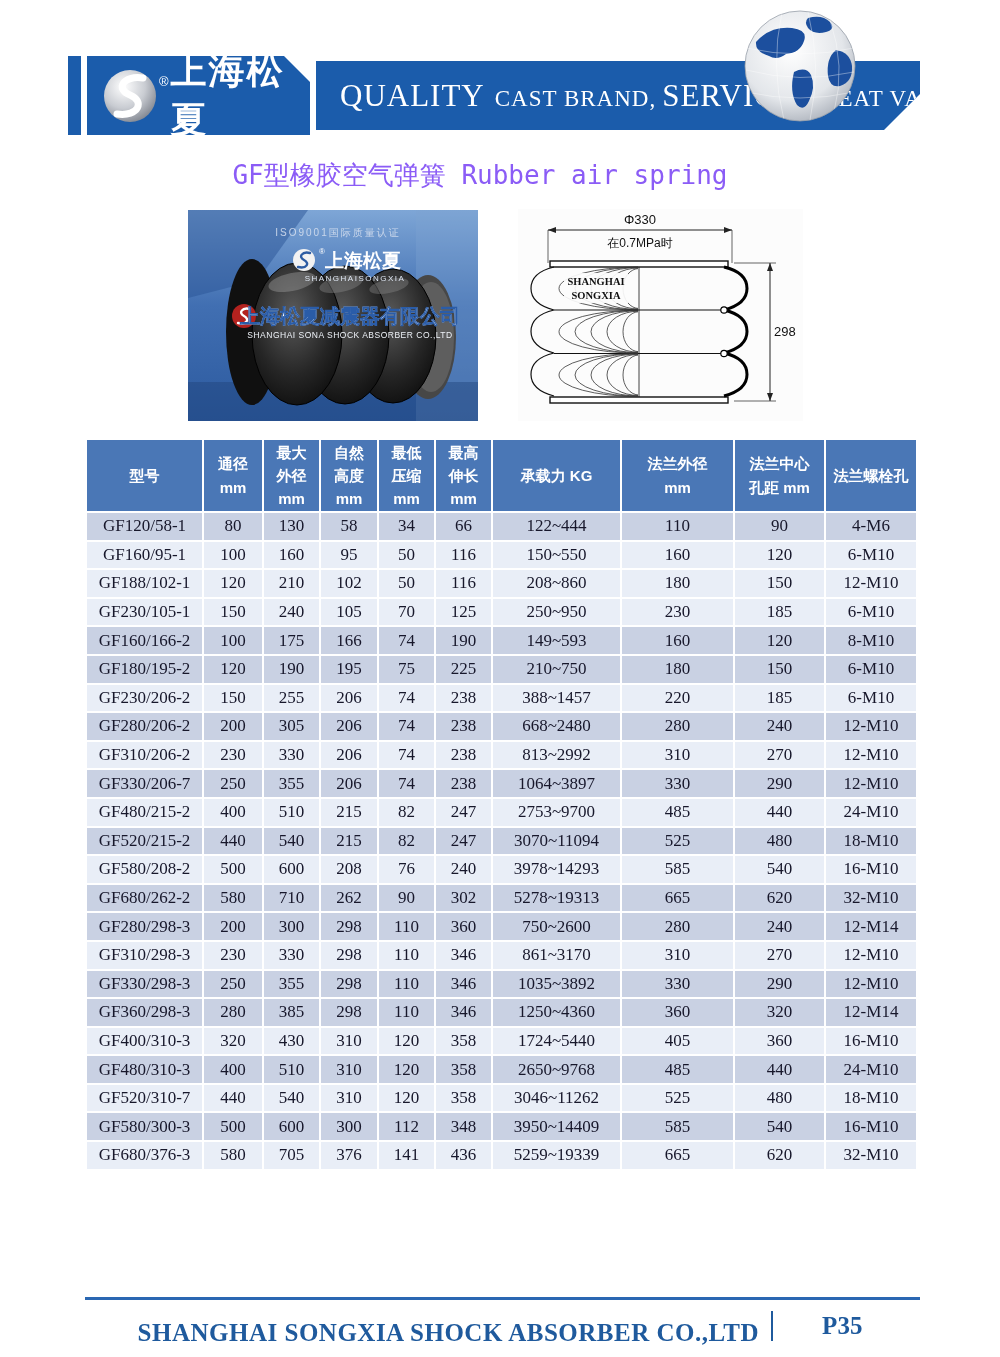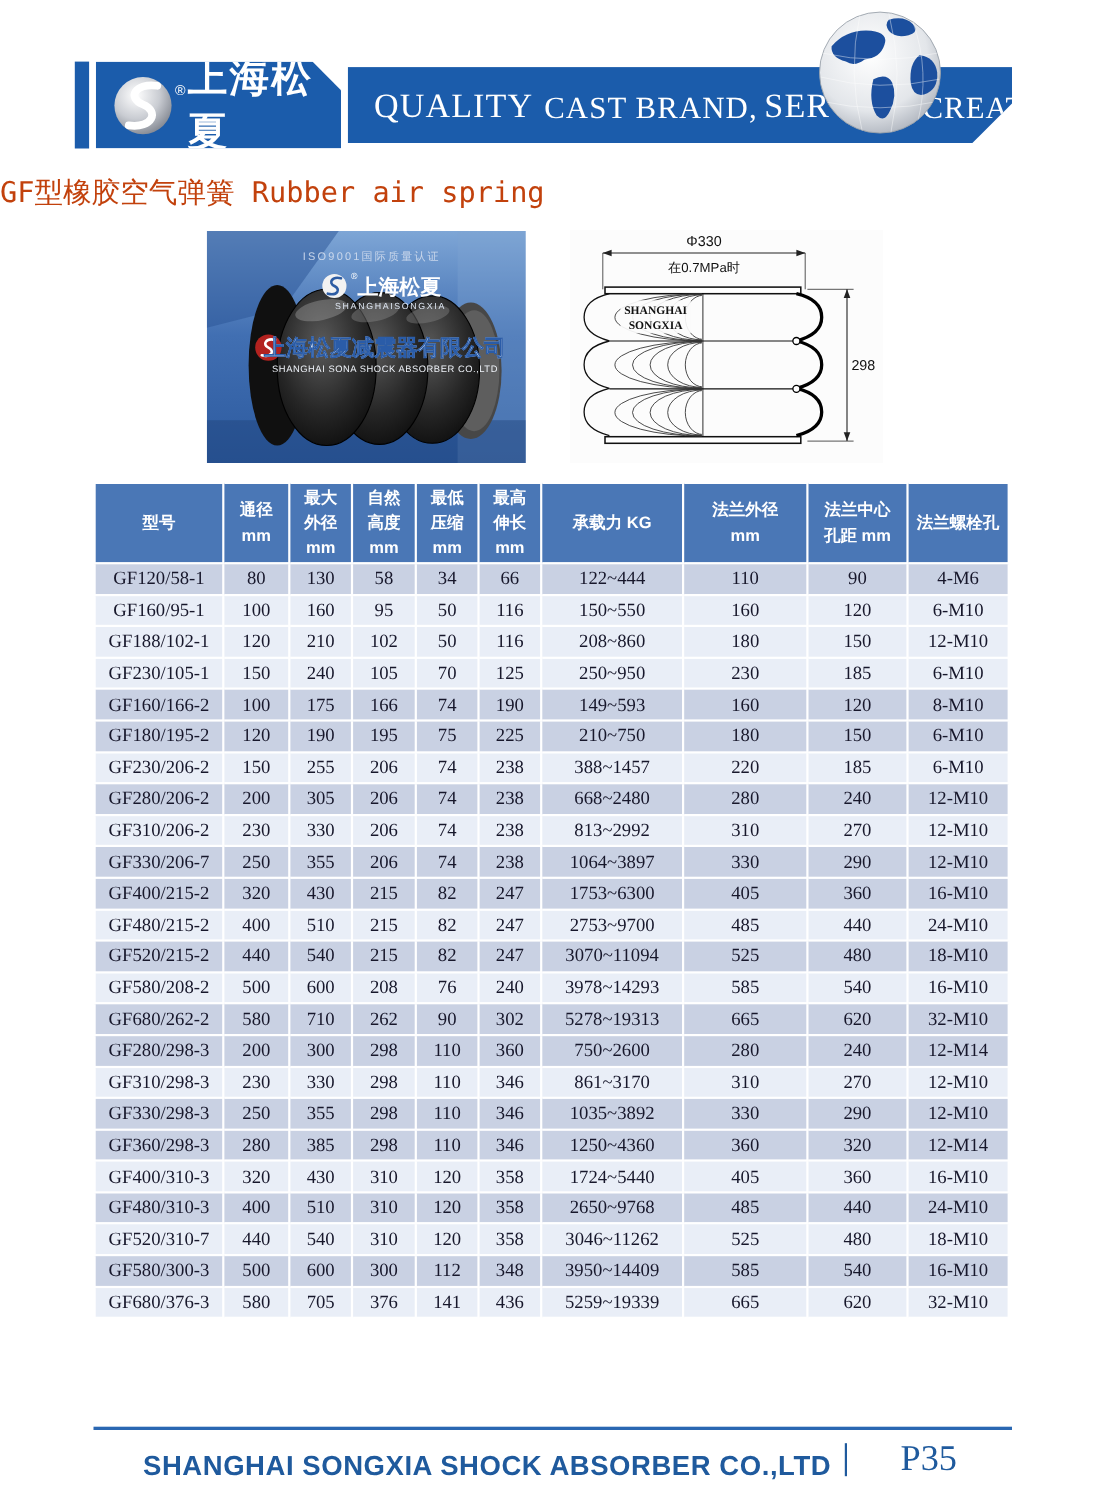--- a/index.html
+++ b/index.html
@@ -20,28 +20,28 @@
     font-family:"Liberation Sans", sans-serif; }
   .brand-cn { color:#ffffff; font-size:36px; font-weight:bold; letter-spacing:2px; margin-left:4px;
     font-family:"Liberation Sans", sans-serif; }
   .banner {
     position:absolute; left:316px; top:61px; width:604px; height:69px; background:#1b5cab;
     clip-path:polygon(0 0, 604px 0, 604px 33px, 568px 69px, 0 69px);
     display:flex; align-items:center; padding-left:24px; z-index:1;
     color:#ffffff; font-family:"Liberation Serif", serif; white-space:nowrap;
   }
   .tag-big { font-size:31px; letter-spacing:1px; }
-  .tag-small { font-size:28px; letter-spacing:1px; margin:0 6px 0 10px; padding-top:6px; }
+  .tag-small { font-size:23px; letter-spacing:1px; margin:0 6px 0 10px; padding-top:6px; }
   .tag-small.second { margin-right:0; }
   .globe { position:absolute; left:742px; top:8px; width:116px; height:116px; z-index:3; }
   
   .page-title {
-    position:absolute; left:0; top:158px; width:960px; 
+    position:absolute; left:0; top:158px; width:960px; text-align:center;
     font-family:"DejaVu Sans Mono","Liberation Mono", monospace;
-    font-size:26px; color:#c2410c; letter-spacing:0px;
+    font-size:26px; color:#8b5cf6; letter-spacing:0px;
   }
   
   .product-photo { position:absolute; left:188px; top:210px; width:290px; height:211px; }
   .tech-drawing  { position:absolute; left:518px; top:209px; width:285px; height:212px; background:#fefefe; }
   
   .spec-table-wrap { position:absolute; left:85px; top:438px; width:826px; }
   table.spec { border-collapse:collapse; width:826px; table-layout:fixed; }
   table.spec th {
     background:#4a77b6; color:#ffffff; font-family:"Liberation Sans", sans-serif;
     font-size:15px; font-weight:bold; text-align:center; vertical-align:middle;
@@ -50,23 +50,23 @@
   table.spec td {
     background:#e9eef7; color:#17172b; font-family:"Liberation Serif", serif;
     font-size:17px; text-align:center; vertical-align:middle;
     height:28.6px; border:2px solid #ffffff; padding:0;
   }
   table.spec tr.shaded td { background:#c9d1e3; }
   
   .footer-rule { position:absolute; left:85px; top:1297px; width:835px; height:3px; background:#2a67b2; }
   .footer { position:absolute; left:0; top:1305px; width:1000px; display:flex; justify-content:center;
     align-items:center; gap:12px; color:#1f5a9d; }
-  .footer-company { font-family:Liberation Sans, sans-serif; font-size:25px; font-weight:bold; letter-spacing:0.5px;margin-top:14px; }
+  .footer-company { font-family:Liberation Serif, serif; font-size:25px; font-weight:bold; letter-spacing:0.5px;margin-top:14px; }
   .footer-divider { width:2px; height:30px; background:#1f5a9d; }
-  .footer-page { font-family:"Liberation Serif", serif; font-size:33px; font-weight:normal;margin-left:37px; }
+  .footer-page { font-family:"Liberation Serif", serif; font-size:25px; font-weight:bold;margin-left:37px; }
 </style>
 </head>
 <body>
 
 <div class="page">
 
   <div class="accent-bar"></div>
 
   <div class="logo-box">
     <svg class="logo-sphere" viewBox="0 0 54 54">
@@ -381,32 +381,20 @@
             <td>250</td>
             <td>355</td>
             <td>206</td>
             <td>74</td>
             <td>238</td>
             <td>1064~3897</td>
             <td>330</td>
             <td>290</td>
             <td>12-M10</td>
           </tr>
-          <tr class="shaded">
-            <td>GF400/215-2</td>
-            <td>320</td>
-            <td>430</td>
-            <td>215</td>
-            <td>82</td>
-            <td>247</td>
-            <td>1753~6300</td>
-            <td>405</td>
-            <td>360</td>
-            <td>16-M10</td>
-          </tr>
           <tr>
             <td>GF480/215-2</td>
             <td>400</td>
             <td>510</td>
             <td>215</td>
             <td>82</td>
             <td>247</td>
             <td>2753~9700</td>
             <td>485</td>
             <td>440</td>

